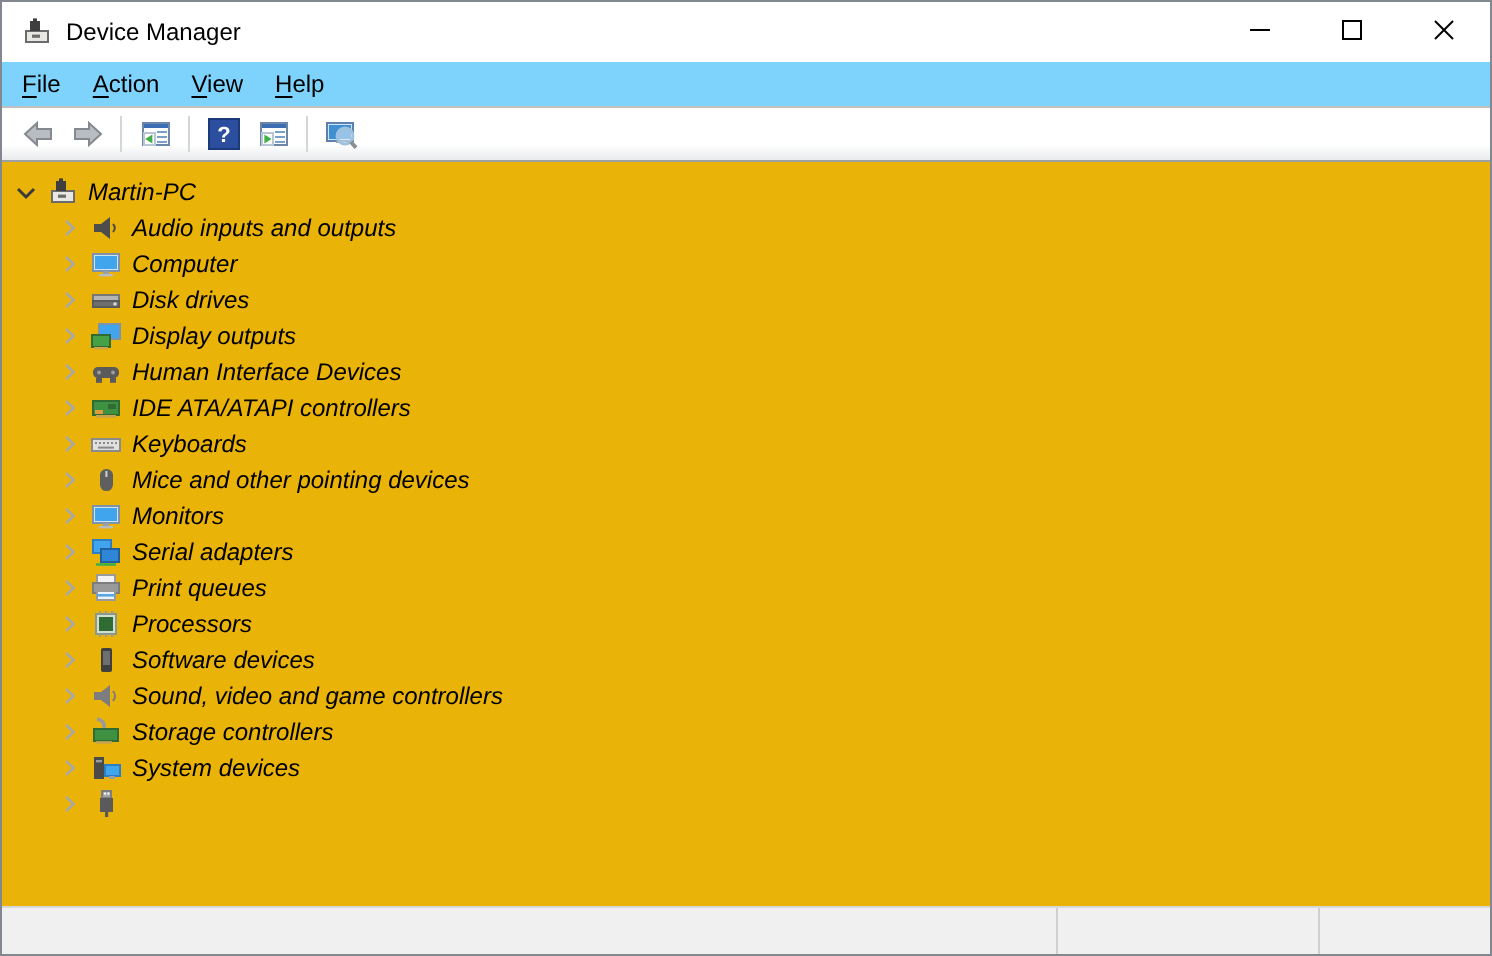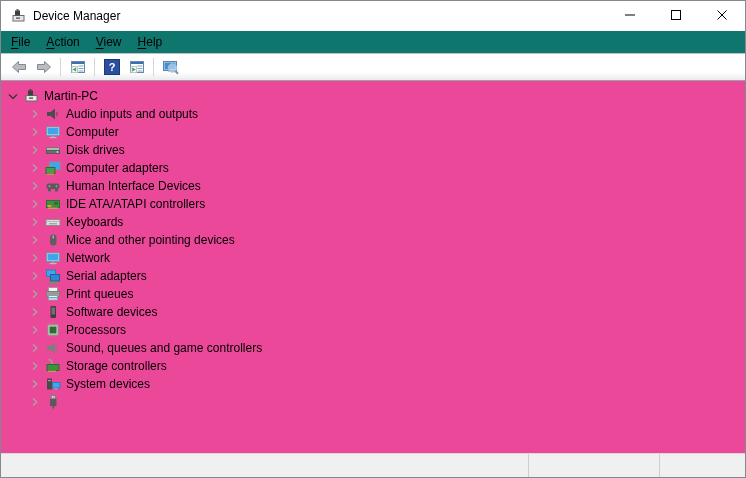--- a/index.html
+++ b/index.html
@@ -14,32 +14,32 @@
     overflow:hidden;
     position:relative;
   }
   
   .titlebar { height:30px; flex:0 0 30px; display:flex; align-items:center; padding-left:9px; background:#fff; }
   .title-icon { width:16px; height:16px; margin-right:7px; display:inline-flex; }
   .title-text { font-size:12px; color:#000; white-space:nowrap; }
   .win-controls { margin-left:auto; display:flex; height:100%; }
   .win-btn { width:46px; height:100%; display:flex; align-items:center; justify-content:center; background:transparent; border:none; padding:0; cursor:default; }
   
-  .menubar { height:23px; flex:0 0 23px; display:flex; align-items:center; padding-left:2px; background:#0f766e; border-bottom:1px solid #c0c0c0; }
+  .menubar { height:23px; flex:0 0 23px; display:flex; align-items:center; padding-left:2px; background:#7dd3fc; border-bottom:1px solid #c0c0c0; }
   .menu-item { padding:3px 8px; white-space:nowrap; }
   .menu-item u { text-underline-offset:2px; }
   
   .toolbar { height:27px; flex:0 0 27px; display:flex; align-items:center; padding-left:5px;
              background:linear-gradient(#ffffff 70%, #e9ebed 100%);
              border-bottom:1px solid #9da1a6; }
   .tool-btn { width:25px; height:22px; display:flex; align-items:center; justify-content:center; background:transparent; border:none; padding:0; }
   .tool-btn .icon { display:inline-flex; width:16px; height:16px; }
   .tool-sep { width:1px; height:18px; background:#d4d7da; margin:0 4px; }
   
-  .tree { flex:1 1 auto; background:#ec4899; padding:6px 0 0 4px; overflow:hidden; }
+  .tree { flex:1 1 auto; background:#eab308; padding:6px 0 0 4px; overflow:hidden;font-style:italic; }
   .trow { height:18px; display:flex; align-items:center; white-space:nowrap; }
   .trow.child { margin-left:22px; }
   .chev { width:16px; height:16px; flex:0 0 16px; display:flex; align-items:center; justify-content:center; }
   .ticon { width:16px; height:16px; flex:0 0 16px; margin:0 5px 0 2px; display:flex; align-items:center; justify-content:center; }
   .tlabel { font-size:12px; color:#000; }
   
   .statusbar { height:24px; flex:0 0 24px; background:#f0f0f0; border-top:1px solid #d9d9d9; display:flex; }
   .pane-main { width:527px; }
   .pane-mid  { width:131px; border-left:1px solid #cfcfcf; }
   .pane-end  { flex:1; border-left:1px solid #cfcfcf; }
@@ -219,21 +219,21 @@
             <polyline points="6,4.5 9.8,8 6,11.5" fill="none" stroke="#a8a8a8" stroke-width="1.2"></polyline>
           </svg>
         </span>
         <span class="ticon">
           <svg width="16" height="16" viewBox="0 0 16 16">
             <rect x="4.5" y="2" width="10.5" height="7.5" fill="#41a5ee" stroke="#7d93a8"></rect>
             <rect x="1" y="7.5" width="9" height="6" fill="#46a046" stroke="#2f6b33"></rect>
             <rect x="2" y="13.5" width="7" height="1.2" fill="#caa34f"></rect>
           </svg>
         </span>
-        <span class="tlabel">Computer adapters</span>
+        <span class="tlabel">Display outputs</span>
       </div>
       <div class="trow child">
         <span class="chev">
           <svg width="16" height="16" viewBox="0 0 16 16">
             <polyline points="6,4.5 9.8,8 6,11.5" fill="none" stroke="#a8a8a8" stroke-width="1.2"></polyline>
           </svg>
         </span>
         <span class="ticon">
           <svg width="16" height="16" viewBox="0 0 16 16">
             <rect x="1.5" y="5.5" width="13" height="5.5" rx="2.5" fill="#5a5a5a"></rect>
@@ -304,21 +304,21 @@
           </svg>
         </span>
         <span class="ticon">
           <svg width="16" height="16" viewBox="0 0 16 16">
             <rect x="1.5" y="3" width="13" height="8.5" fill="#cfe4f7" stroke="#7d93a8"></rect>
             <rect x="2.5" y="4" width="11" height="6.5" fill="#41a5ee"></rect>
             <rect x="6.5" y="11.5" width="3" height="1.5" fill="#9aa0a6"></rect>
             <rect x="4.5" y="13" width="7" height="1.2" fill="#b9bcbf"></rect>
           </svg>
         </span>
-        <span class="tlabel">Network</span>
+        <span class="tlabel">Monitors</span>
       </div>
       <div class="trow child">
         <span class="chev">
           <svg width="16" height="16" viewBox="0 0 16 16">
             <polyline points="6,4.5 9.8,8 6,11.5" fill="none" stroke="#a8a8a8" stroke-width="1.2"></polyline>
           </svg>
         </span>
         <span class="ticon">
           <svg width="16" height="16" viewBox="0 0 16 16">
             <rect x="1.5" y="2" width="9" height="6.5" fill="#41a5ee" stroke="#2d7dc1"></rect>
@@ -336,34 +336,20 @@
         </span>
         <span class="ticon">
           <svg width="16" height="16" viewBox="0 0 16 16">
             <rect x="3.5" y="1.5" width="9" height="4" fill="#f2f2f2" stroke="#9a9a9a"></rect>
             <rect x="1.5" y="5.5" width="13" height="5" fill="#9a9a9a" stroke="#7d7d7d"></rect>
             <rect x="3.5" y="9.5" width="9" height="4.5" fill="#eaf3fb" stroke="#9a9a9a"></rect>
             <rect x="3.5" y="11" width="9" height="1.3" fill="#5aa7e0"></rect>
           </svg>
         </span>
         <span class="tlabel">Print queues</span>
-      </div>
-      <div class="trow child">
-        <span class="chev">
-          <svg width="16" height="16" viewBox="0 0 16 16">
-            <polyline points="6,4.5 9.8,8 6,11.5" fill="none" stroke="#a8a8a8" stroke-width="1.2"></polyline>
-          </svg>
-        </span>
-        <span class="ticon">
-          <svg width="16" height="16" viewBox="0 0 16 16">
-            <rect x="5.5" y="2" width="5.5" height="12" rx="1" fill="#3f3f3f"></rect>
-            <rect x="6.5" y="3.5" width="3.5" height="7" fill="#6f6f6f"></rect>
-          </svg>
-        </span>
-        <span class="tlabel">Software devices</span>
       </div>
       <div class="trow child">
         <span class="chev">
           <svg width="16" height="16" viewBox="0 0 16 16">
             <polyline points="6,4.5 9.8,8 6,11.5" fill="none" stroke="#a8a8a8" stroke-width="1.2"></polyline>
           </svg>
         </span>
         <span class="ticon">
           <svg width="16" height="16" viewBox="0 0 16 16">
             <rect x="3" y="3" width="10" height="10" fill="#d2ded2" stroke="#8a9a8a"></rect>
@@ -381,25 +367,39 @@
         <span class="tlabel">Processors</span>
       </div>
       <div class="trow child">
         <span class="chev">
           <svg width="16" height="16" viewBox="0 0 16 16">
             <polyline points="6,4.5 9.8,8 6,11.5" fill="none" stroke="#a8a8a8" stroke-width="1.2"></polyline>
           </svg>
         </span>
         <span class="ticon">
           <svg width="16" height="16" viewBox="0 0 16 16">
+            <rect x="5.5" y="2" width="5.5" height="12" rx="1" fill="#3f3f3f"></rect>
+            <rect x="6.5" y="3.5" width="3.5" height="7" fill="#6f6f6f"></rect>
+          </svg>
+        </span>
+        <span class="tlabel">Software devices</span>
+      </div>
+      <div class="trow child">
+        <span class="chev">
+          <svg width="16" height="16" viewBox="0 0 16 16">
+            <polyline points="6,4.5 9.8,8 6,11.5" fill="none" stroke="#a8a8a8" stroke-width="1.2"></polyline>
+          </svg>
+        </span>
+        <span class="ticon">
+          <svg width="16" height="16" viewBox="0 0 16 16">
             <polygon points="2,6 5.5,6 10,2.5 10,13.5 5.5,10 2,10" fill="#7d7d7d"></polygon>
             <path d="M11.5,5.5 q2,2.5 0,5" stroke="#7d7d7d" stroke-width="1" fill="none"></path>
           </svg>
         </span>
-        <span class="tlabel">Sound, queues and game controllers</span>
+        <span class="tlabel">Sound, video and game controllers</span>
       </div>
       <div class="trow child">
         <span class="chev">
           <svg width="16" height="16" viewBox="0 0 16 16">
             <polyline points="6,4.5 9.8,8 6,11.5" fill="none" stroke="#a8a8a8" stroke-width="1.2"></polyline>
           </svg>
         </span>
         <span class="ticon">
           <svg width="16" height="16" viewBox="0 0 16 16">
             <path d="M3.5,1.5 q4,0.5 3.5,4.5" stroke="#9a9a9a" stroke-width="1.8" fill="none"></path>

